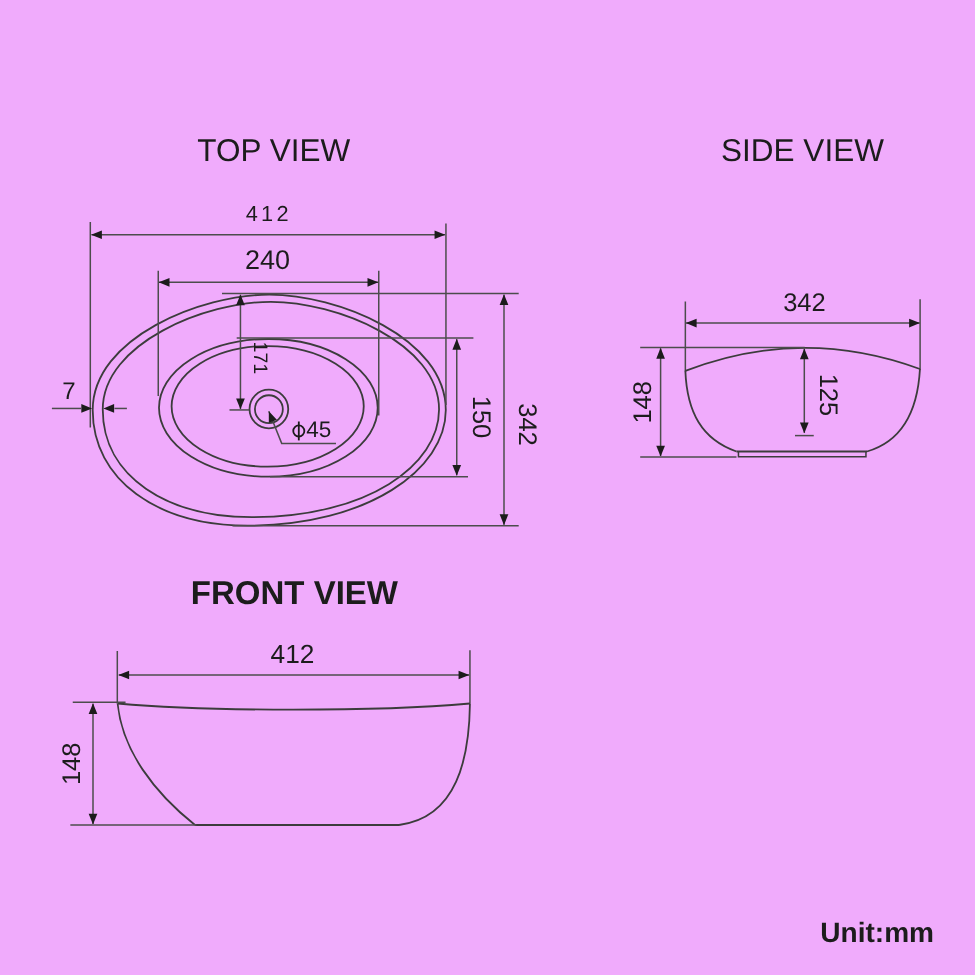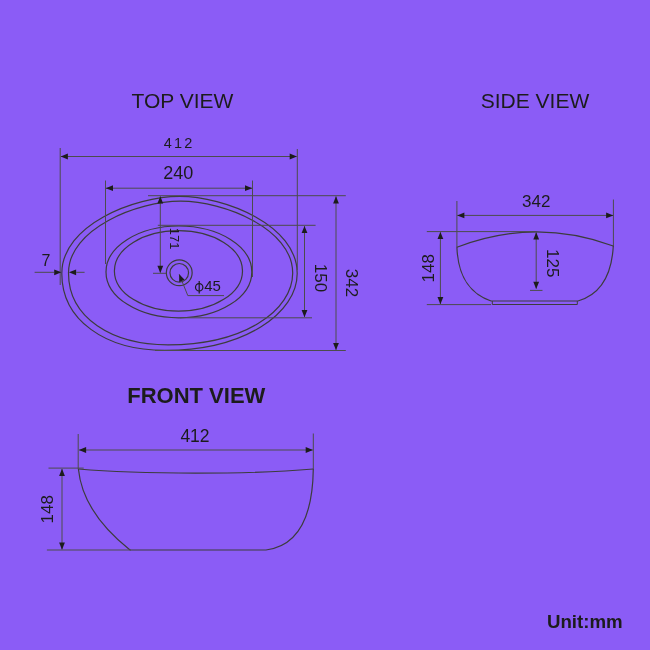--- a/index.html
+++ b/index.html
@@ -1,16 +1,16 @@
 <!DOCTYPE html>
 <html><head>
 <meta charset="utf-8">
 <style>
 html,body{margin:0;padding:0;background:#ffffff;}
-#page{position:relative;width:650px;height:650px;background:#8b5cf6;overflow:hidden;}
+#page{position:relative;width:650px;height:650px;background:#f0abfc;overflow:hidden;}
 svg{position:absolute;left:0;top:0;}
 text{font-family:"Liberation Sans",sans-serif;}
 </style>
 </head>
 <body>
 <div id="page">
 <svg width="650" height="650" viewBox="0 0 650 650">
 <text x="182.5" y="107.56" font-size="21" font-weight="normal" text-anchor="middle" fill="#1c1c1c">TOP VIEW</text>
 <path d="M179.5,196.4 C224.5,196.4 297.2,225.0 297.2,273.4 C297.2,313 245,350.4 165,350.4 C105,350.4 61.8,320 61.8,273.4 C61.8,225.0 134.5,196.4 179.5,196.4 Z" fill="none" stroke="#3c3c3c" stroke-width="1.2"></path>
 <path d="M180.6,201.2 C223.6,201.2 292.7,228.5 292.7,273.0 C292.7,310 245,344.8 168,344.8 C112,344.8 68.5,318 68.5,273.0 C68.5,228.5 137.6,201.2 180.6,201.2 Z" fill="none" stroke="#3c3c3c" stroke-width="1.2"></path>

